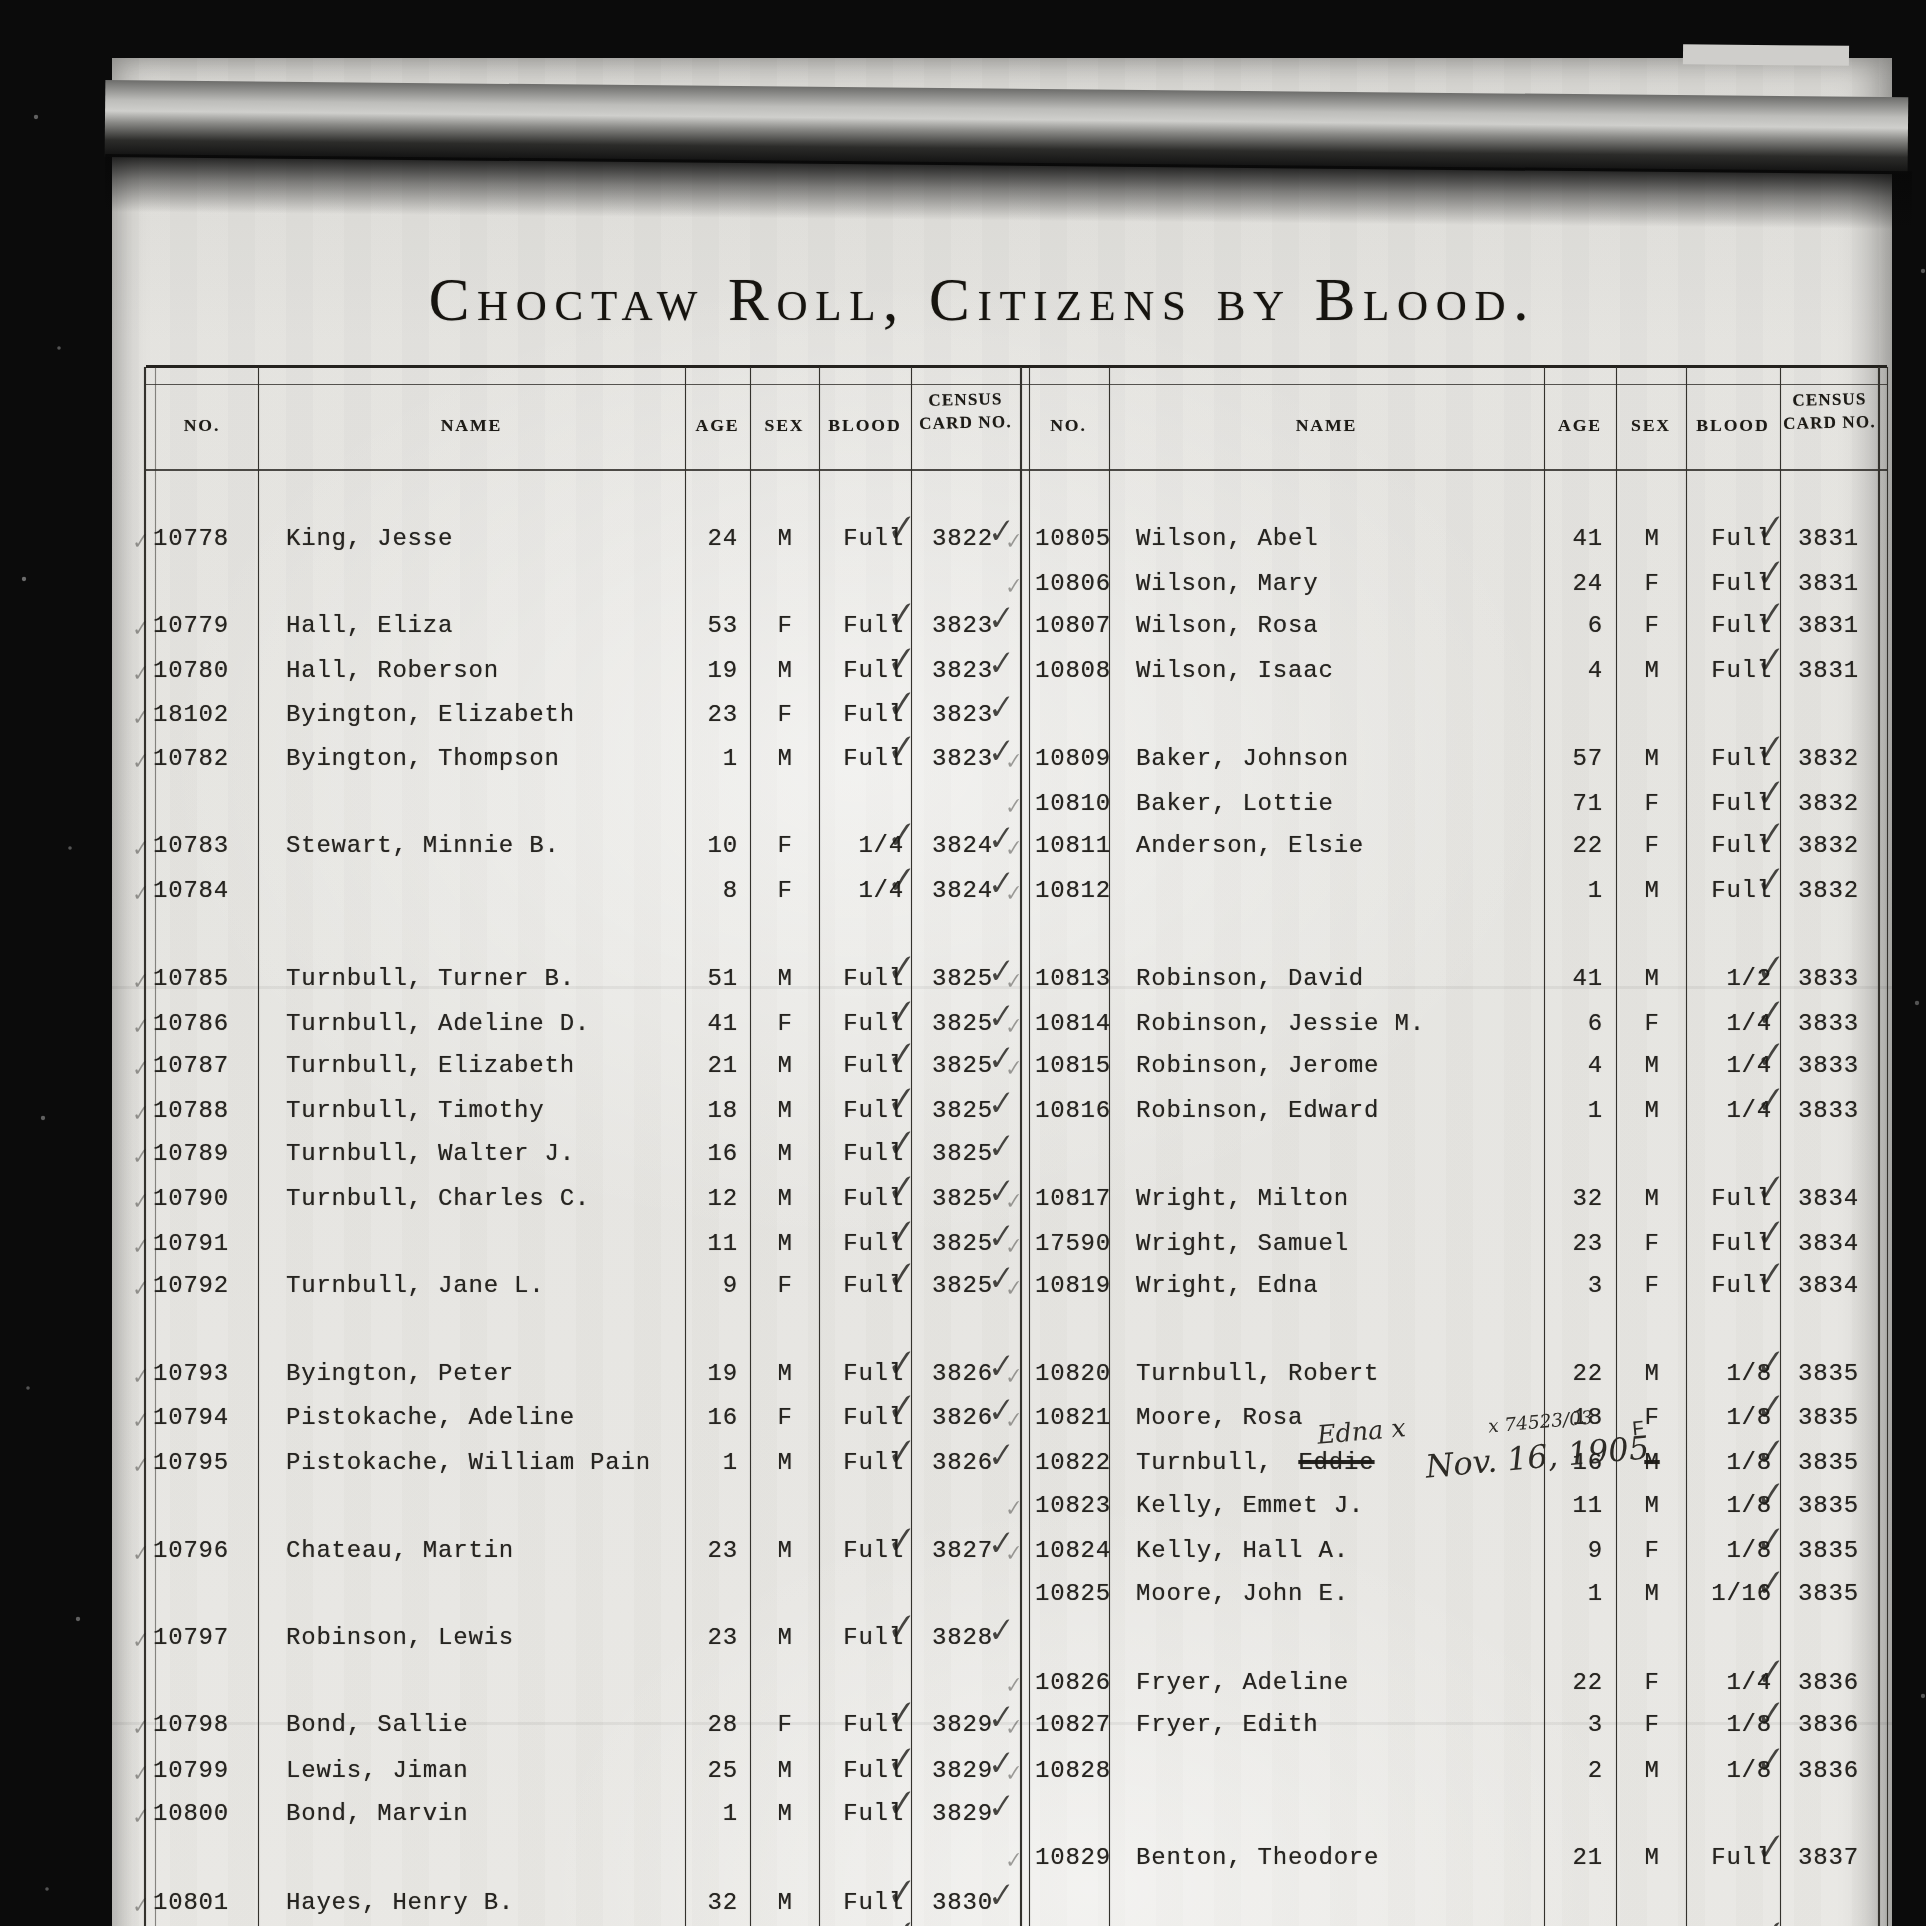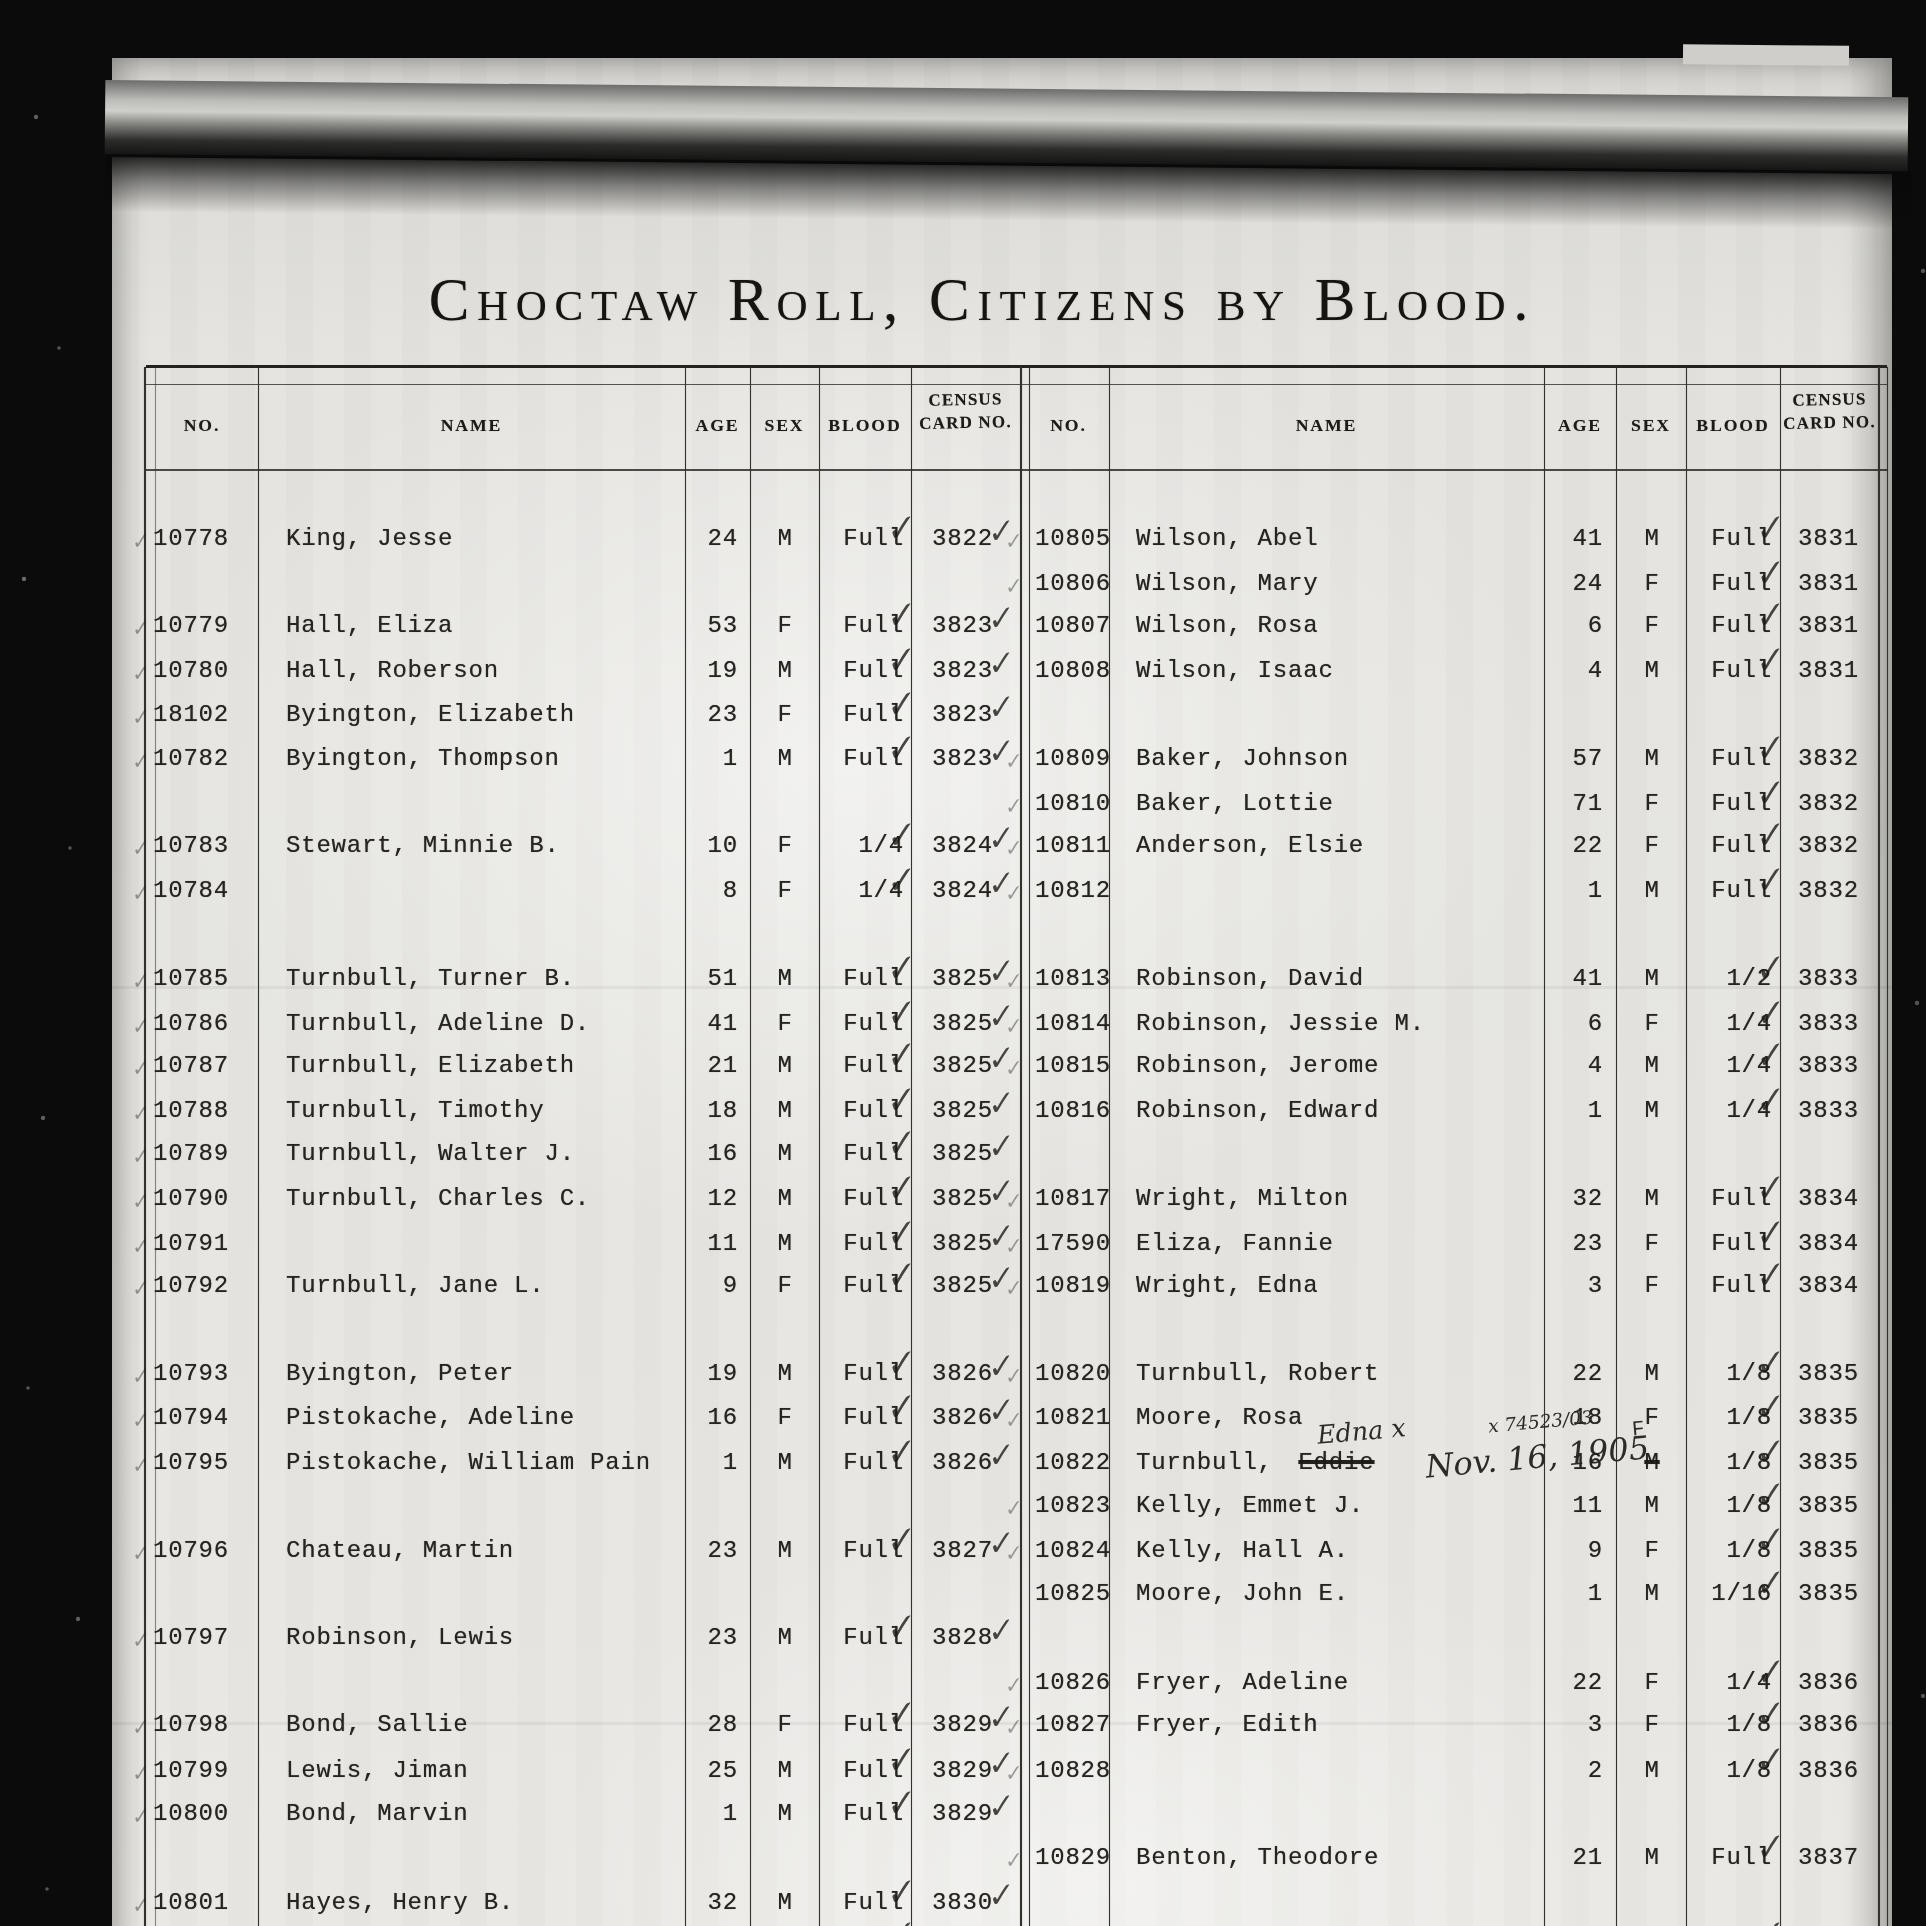--- a/index.html
+++ b/index.html
@@ -533,21 +533,21 @@
         <span class="t c-name-r">Wright, Milton</span>
         <span class="t c-sex-r">M</span>
         <span class="t c-age-r">32</span>
         <span class="t c-blood-r">Full</span>
         <span class="mk chk-blood-r">✓</span>
         <span class="t c-card-r">3834</span>
       </div>
       <div class="row" style="top: 1222px;">
         <span class="mk tick-r">✓</span>
         <span class="t c-no-r">17590</span>
-        <span class="t c-name-r">Eliza, Fannie</span>
+        <span class="t c-name-r">Wright, Samuel</span>
         <span class="t c-sex-r">F</span>
         <span class="t c-age-r">23</span>
         <span class="t c-blood-r">Full</span>
         <span class="mk chk-blood-r">✓</span>
         <span class="t c-card-r">3834</span>
       </div>
       <div class="row" style="top: 1264px;">
         <span class="mk tick-r">✓</span>
         <span class="t c-no-r">10819</span>
         <span class="t c-name-r">Wright, Edna</span>

